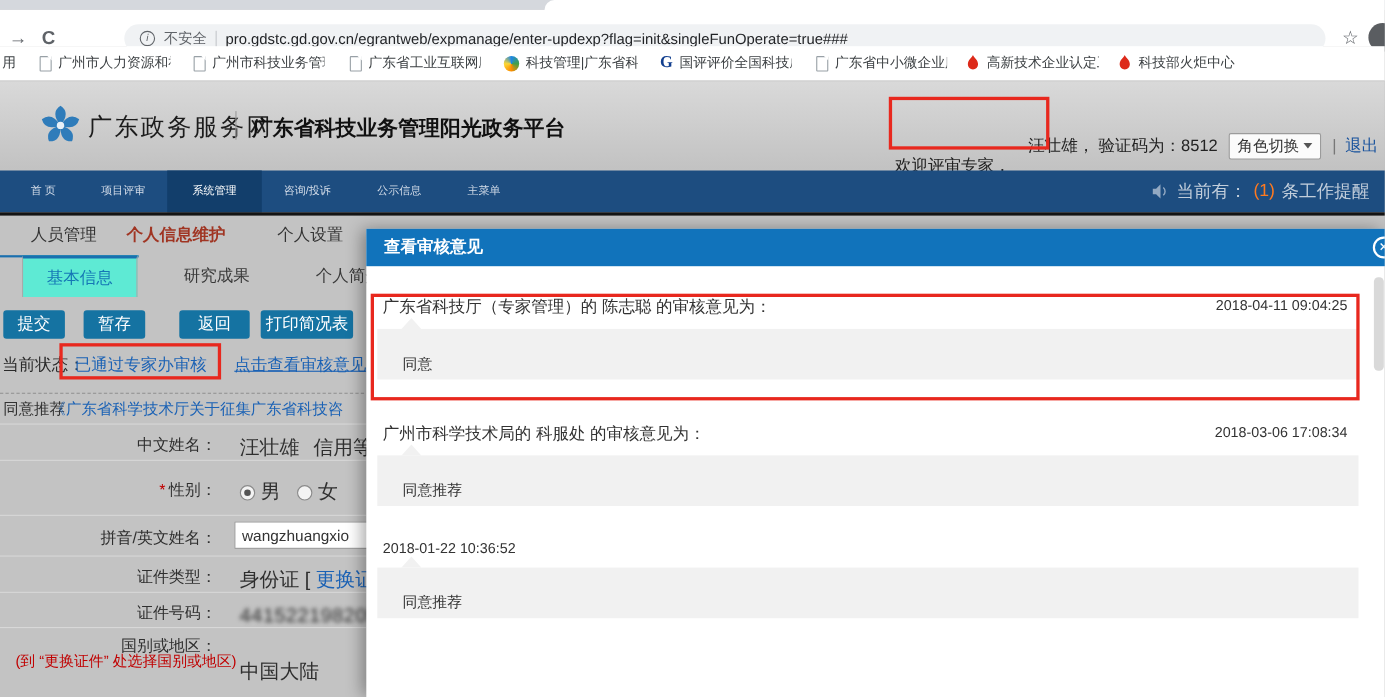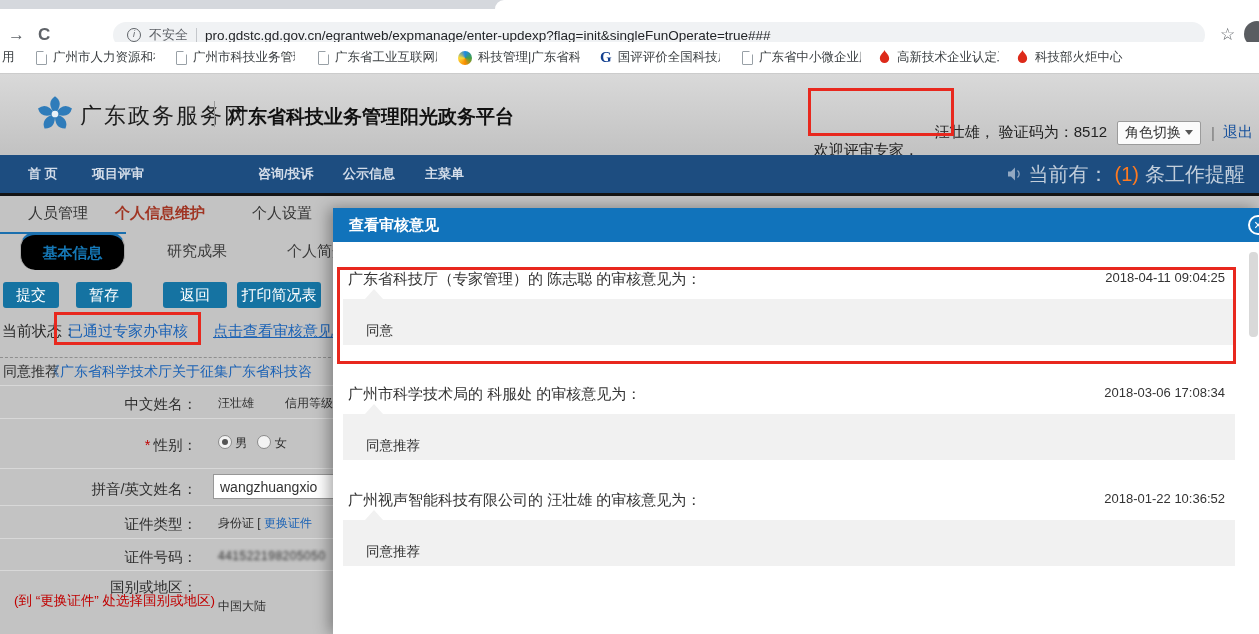--- a/index.html
+++ b/index.html
@@ -45,56 +45,56 @@
   .hdr-right { right:6px; top:31px; display:flex; align-items:center; font-size:15px; color:#222; white-space:nowrap; }
   .welcome { margin-right:16px;margin-top:36px; }
   .captcha-wrap { margin-left:4px; }
   .role-select { margin-left:10px; width:84px; height:24px; border:1px solid #9b9b9b; background:#fbfbfb; border-radius:2px; display:flex; align-items:center; justify-content:space-between; padding:0 7px; font-size:14px; color:#333; }
   .caret-down { width:0; height:0; border-left:4px solid transparent; border-right:4px solid transparent; border-top:5px solid #555; }
   .hdr-sep { margin:0 8px 0 10px; color:#777; }
   .logout { color:#15509c; }
 
   .mainnav { left:0; top:81px; width:1259px; height:38px; background:#1d4d80; }
   .mainnav > * { position:absolute; }
-  .nav-item { top:0; height:38px; line-height:38px; color:#d3dce8; font-size:13px; font-weight:bold; }
+  .nav-item { top:0; height:38px; line-height:38px; color:#d3dce8; font-size:10px; font-weight:normal; }
   .nav-active-bg { left:152px; top:0; width:86px; height:38px; background:#123e6b; }
   .nav-active-bg .nav-item { position:static; display:block; text-align:center; color:#fff; }
-  .reminder { right:14px; top:0; height:38px; display:flex; align-items:center; gap:6px; color:#c2cedb; font-size:20px; }
+  .reminder { right:14px; top:0; height:38px; display:flex; align-items:center; gap:6px; color:#c2cedb; font-size:16px; }
   .reminder .cnt { color:#ff7a1f; }
   .nav-bottom-strip { left:0; top:119px; width:1259px; height:3px; background:#141414; }
 
   .subnav { left:0; top:122px; width:1259px; height:36px; }
   .subnav > span { position:absolute; top:8px; font-size:15px; color:#333; }
   .subnav .active { color:#a03523; font-weight:bold; }
 
   .tabrow { left:0; top:158px; width:333px; height:38px; }
   .tab-topline { position:absolute; left:0; top:0; width:126px; height:2px; background:#1a6fae; }
   .tab { position:absolute; top:0; height:38px; line-height:38px; font-size:15px; color:#3a3a3a; text-align:center; }
-  .tab.active { left:20px; width:105px; background:#000000; border-left:1px solid #a9a9a9; border-right:1px solid #a9a9a9; border-top:3px solid #1a6fae; color:#1577b5; font-weight:bold; line-height:35px;border-radius:15px; }
+  .tab.active { left:20px; width:105px; background:#5eead4; border-left:1px solid #a9a9a9; border-right:1px solid #a9a9a9; border-top:3px solid #1a6fae; color:#1577b5; font-weight:normal; line-height:35px; }
 
   .toolbar { left:0; top:208px; width:340px; height:28px; }
   .btn { position:absolute; top:0; height:26px; background:#1573a2; color:#fff; font-size:15px; border:none; border-radius:3px; text-align:center; line-height:26px; padding:0; font-family:inherit; }
 
   .status-row { left:0; top:248px; width:340px; font-size:15px; }
   .status-row > span { position:absolute; top:0; white-space:nowrap; }
   .status-label { left:2px; color:#2a2a2a; }
   .status-value { left:68px; color:#1b62b5; }
   .status-link { left:213px; color:#1b62b5; text-decoration:underline; }
 
   .dashes { left:0; top:283px; width:331px; height:0; border-top:1px dashed #8f8f8f; }
 
   .notice-row { left:0; top:289px; width:340px; font-size:14px; white-space:nowrap; }
   .notice-row > span { position:absolute; top:0; }
   .notice-prefix { left:3px; color:#333; }
   .notice-link { left:46px; color:#1b62b5; }
 
   .form { left:0; top:311px; width:333px; height:249px; }
   .frow { position:absolute; left:0; width:333px; border-top:1px solid #d8d8d8; }
   .frow .flabel { position:absolute; width:197px; left:0; text-align:right; font-size:14.5px; color:#2f2f2f; }
-  .frow .fval { position:absolute; left:218px; font-size:12px; color:#2f2f2f; white-space:nowrap; }
+  .frow .fval { position:absolute; left:218px; font-size:18px; color:#2f2f2f; white-space:nowrap; }
   .req { color:#c00000; margin-right:3px; }
   .radio { display:inline-block; width:14px; height:14px; border:1px solid #8a8a8a; border-radius:50%; background:#f3f3f3; vertical-align:-2px; position:relative; }
   .radio.checked::after { content:""; position:absolute; left:3px; top:3px; width:6px; height:6px; border-radius:50%; background:#555; }
   .pinyin-input { position:absolute; left:213px; width:130px; height:25px; border:1px solid #979797; background:#fff; font-size:14px; color:#333; padding:0 6px; font-family:inherit; }
   .link-blue { color:#1b62b5; }
   .blurred { filter:blur(1.7px); color:#4a4a4a; font-size:13px; letter-spacing:.5px; }
   .region-note { position:absolute; left:0; width:215px; text-align:right; font-size:13.5px; color:#c00000; line-height:15px; }
 
   
   .modal { left:333px; top:208px; width:926px; height:426px; background:#fff; box-shadow:-4px 0 14px rgba(0,0,0,.35); }
@@ -211,20 +211,23 @@
           <span class="caret-down"></span>
         </span>
         <span class="hdr-sep">|</span>
         <span class="logout">退出</span>
       </div>
     </div>
 
     <div class="mainnav">
       <span class="nav-item" style="left:28px">首 页</span>
       <span class="nav-item" style="left:92px">项目评审</span>
+      <span class="nav-active-bg">
+          <span class="nav-item">系统管理</span>
+        </span>
       <span class="nav-item" style="left:258px">咨询/投诉</span>
       <span class="nav-item" style="left:343px">公示信息</span>
       <span class="nav-item" style="left:425px">主菜单</span>
       <span class="reminder">
         <svg width="16" height="14" viewBox="0 0 16 14">
             <path d="M1 4.5h3l4-4v13l-4-4H1z" fill="#93a9c2"></path>
             <path d="M10.5 3.5c2.2 1.8 2.2 5.2 0 7" stroke="#93a9c2" stroke-width="1.3" fill="none"></path>
           </svg>
         <span>当前有：</span>
           <span class="cnt">(1)</span>
@@ -320,21 +323,20 @@
     <div class="opinion op2">
       <div class="op-head">
         <span class="op-org">广州市科学技术局的 科服处 的审核意见为：</span>
         <span class="op-time">2018-03-06 17:08:34</span>
       </div>
       <div class="op-bubble">同意推荐</div>
     </div>
 
     <div class="opinion op3">
       <div class="op-head">
-        <span class="op-org">广州视声智能科技有限公司的 汪壮雄 的审核意见为：</span>
         <span class="op-time">2018-01-22 10:36:52</span>
       </div>
       <div class="op-bubble">同意推荐</div>
     </div>
 
     <div class="annotation redbox-opinion"></div>
   </div>
 
 </div>
 

